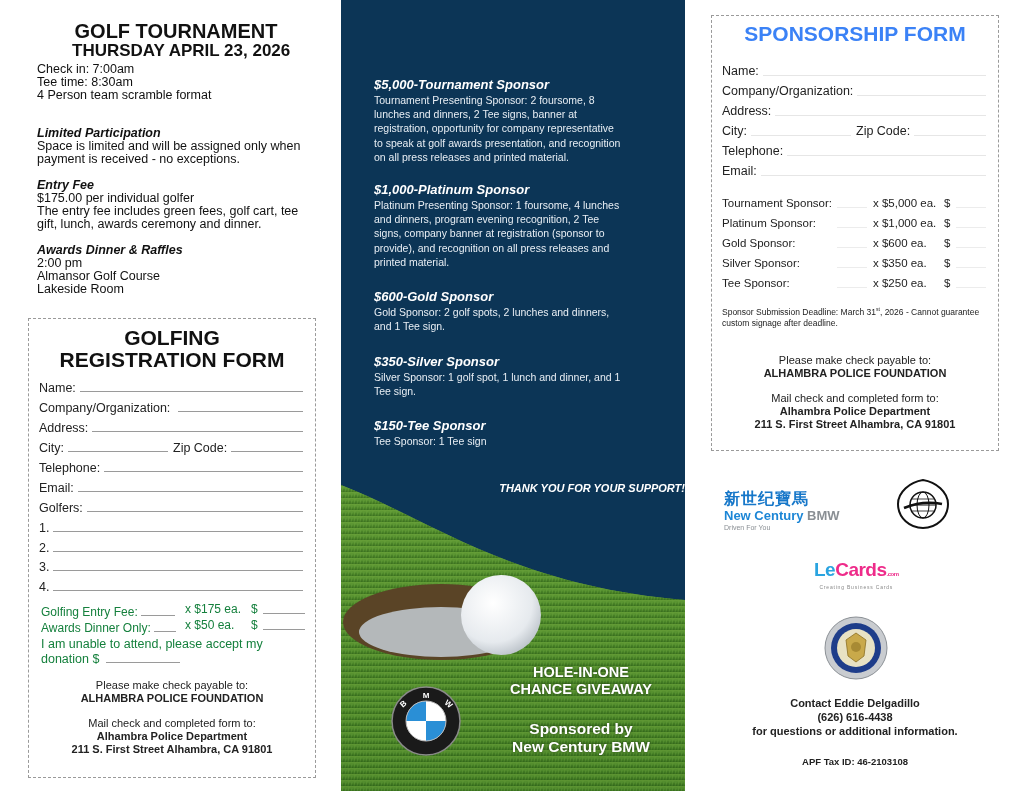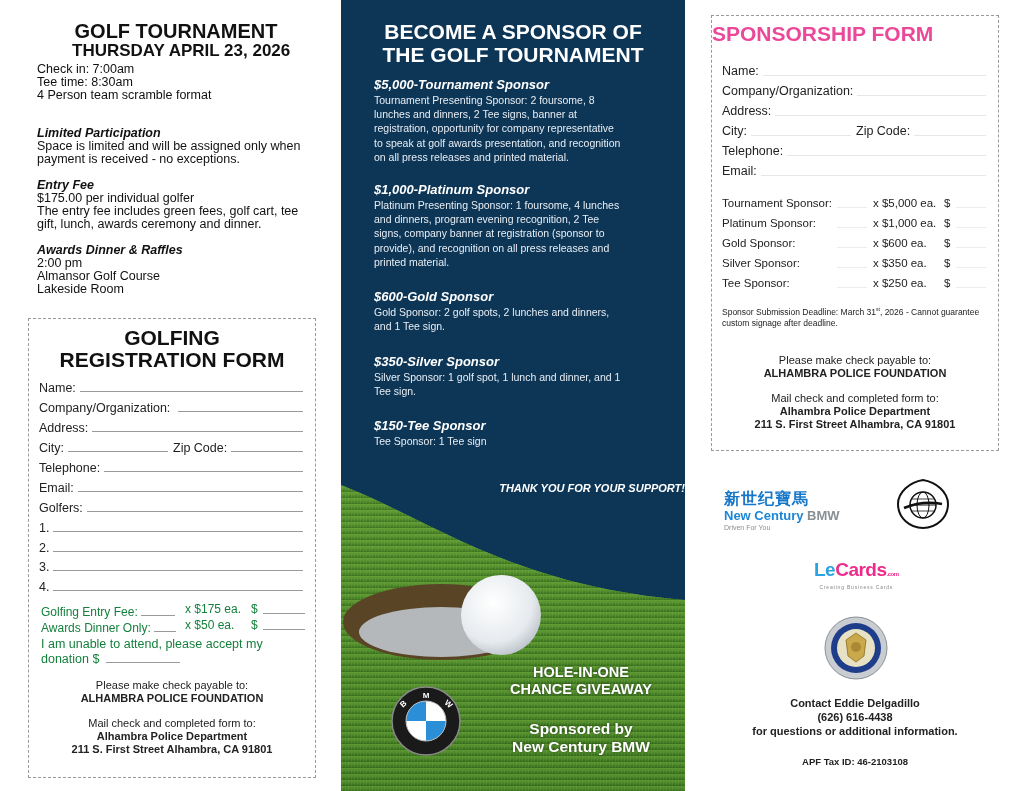--- a/index.html
+++ b/index.html
@@ -33,21 +33,21 @@
   .tier { position: absolute; left: 33px; width: 290px; color: #e8eef4; }
   .tier .t-name { font-weight: bold; font-style: italic; font-size: 13px; line-height: 16px; color: #fff; }
   .tier .t-desc { font-size: 10.5px; line-height: 14.2px; }
   .thanks { position: absolute; left: 0; top: 482px; width: 100%; text-align: right; color: #fff; font-weight: bold; font-style: italic; font-size: 11px; }
   .giveaway { position: absolute; left: 150px; top: 664px; width: 180px; text-align: center; color: #fff; font-weight: bold; font-size: 14.5px; line-height: 17px; text-shadow: 0 0 3px rgba(0,0,0,0.5); }
   .sponsored { position: absolute; left: 150px; top: 720px; width: 180px; text-align: center; color: #fff; font-weight: bold; font-size: 15.5px; line-height: 18px; text-shadow: 0 0 3px rgba(0,0,0,0.5); }
   .bmw-logo { position: absolute; left: 50px; top: 686px; width: 70px; height: 70px; }
 
   
   .sp-form { position: absolute; left: 711px; top: 15px; width: 288px; height: 436px; border: 1px dashed #9a9a9a; }
-  .sp-title { position: absolute; left: 0; top: 6px; width: 100%; font-weight: bold; font-size: 21px; color: #ec4899; }
+  .sp-title { position: absolute; left: 0; top: 6px; width: 100%; text-align: center; font-weight: bold; font-size: 21px; color: #3b82f6; }
   .sp-field { position: absolute; left: 10px; right: 12px; height: 16px; display: flex; align-items: flex-end; font-size: 12.5px; color: #222; }
   .sp-field .lbl { white-space: nowrap; padding-right: 4px; line-height: 14px; }
   .sp-field .line { flex: 1; border-bottom: 1px solid #e6e6e6; height: 1px; margin-bottom: 2px; }
   .sp-row { position: absolute; left: 10px; right: 12px; height: 14px; font-size: 11.5px; color: #222; line-height: 14px; }
   .sp-row .nm { position: absolute; left: 0; }
   .sp-row .pr { position: absolute; left: 151px; }
   .sp-row .dl { position: absolute; left: 222px; }
   .sp-row .ln { position: absolute; left: 115px; width: 30px; bottom: 2px; border-bottom: 1px solid #ececec; }
   .sp-row .ln2 { position: absolute; left: 234px; right: 0; bottom: 2px; border-bottom: 1px solid #ececec; }
   .deadline { position: absolute; left: 10px; top: 288px; width: 272px; font-size: 8.5px; line-height: 11px; color: #222; }
@@ -198,24 +198,20 @@
         <stop offset="1" stop-color="#b9c0c7"></stop>
       </radialGradient>
     </defs>
     <path d="M0 485 C 90 520, 170 585, 344 600 L 344 791 L 0 791 Z" fill="url(#grassG)"></path>
     <path d="M0 485 C 90 520, 170 585, 344 600 L 344 791 L 0 791 Z" fill="url(#grassP)" opacity="0.8"></path>
     <ellipse cx="100" cy="622" rx="98" ry="38" fill="#5a4426"></ellipse>
     <ellipse cx="100" cy="632" rx="82" ry="25" fill="#b4b8ba"></ellipse>
     <circle cx="160" cy="615" r="40" fill="url(#ballG)"></circle>
   </svg>
 
-  <h2 class="center-title">
-    <div>BECOME A SPONSOR OF</div>
-    <div>THE GOLF TOURNAMENT</div>
-  </h2>
 
   <div class="tier" style="top:77px;">
     <div class="t-name">$5,000-Tournament Sponsor</div>
     <div class="t-desc">
       <div>Tournament Presenting Sponsor: 2 foursome, 8</div>
       <div>lunches and dinners, 2 Tee signs, banner at</div>
       <div>registration, opportunity for company representative</div>
       <div>to speak at golf awards presentation, and recognition</div>
       <div>on all press releases and printed material.</div>
     </div>

